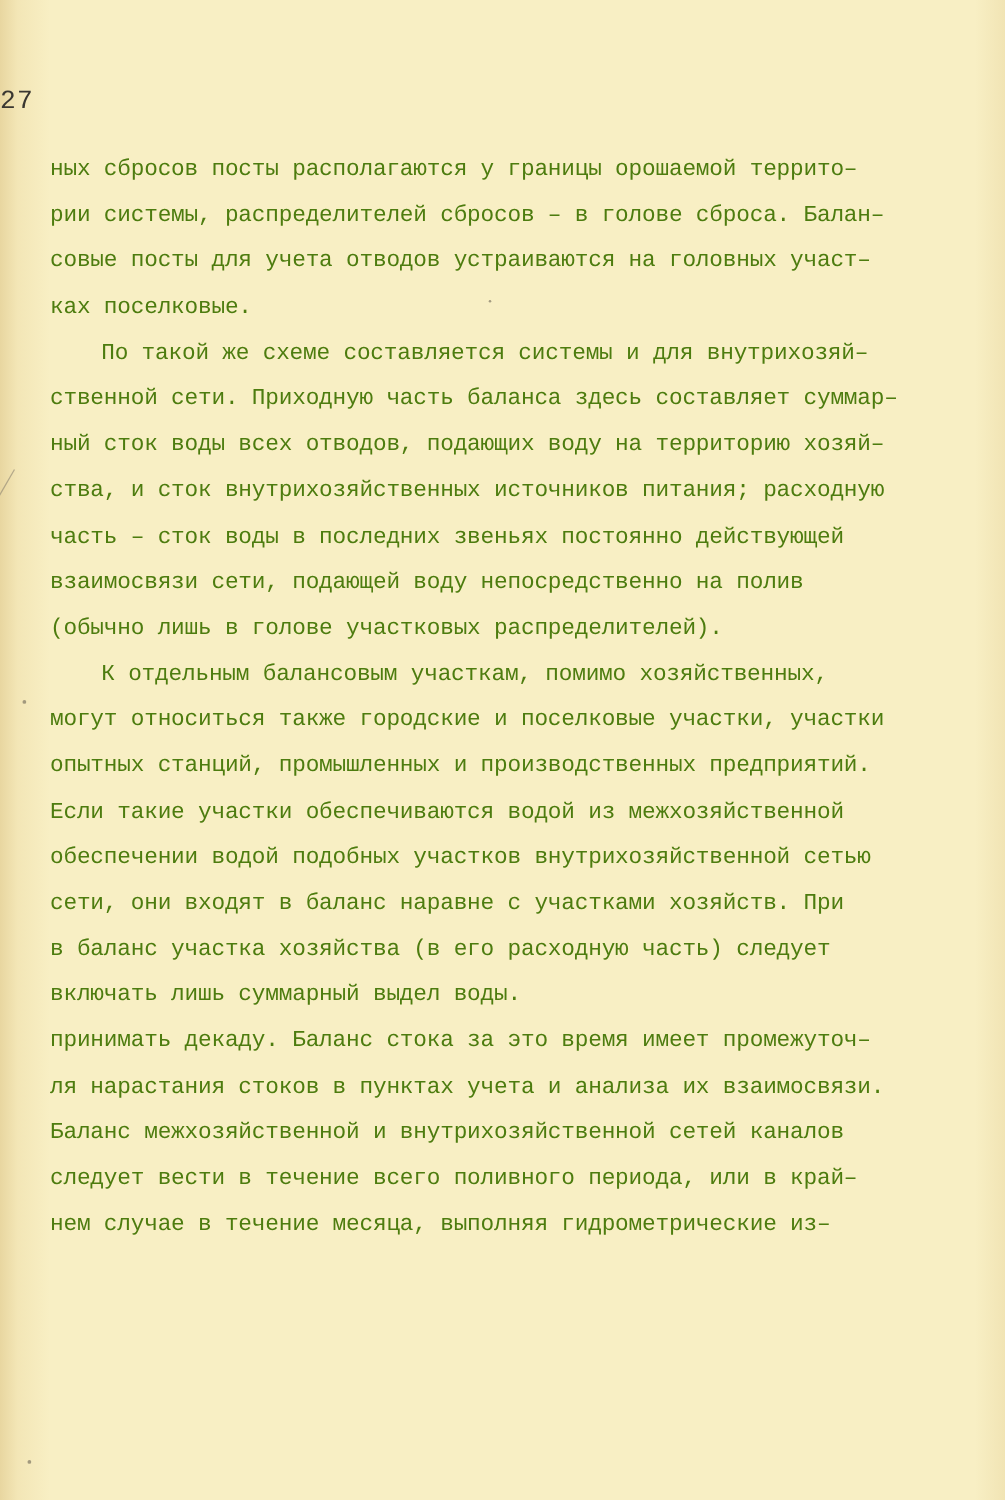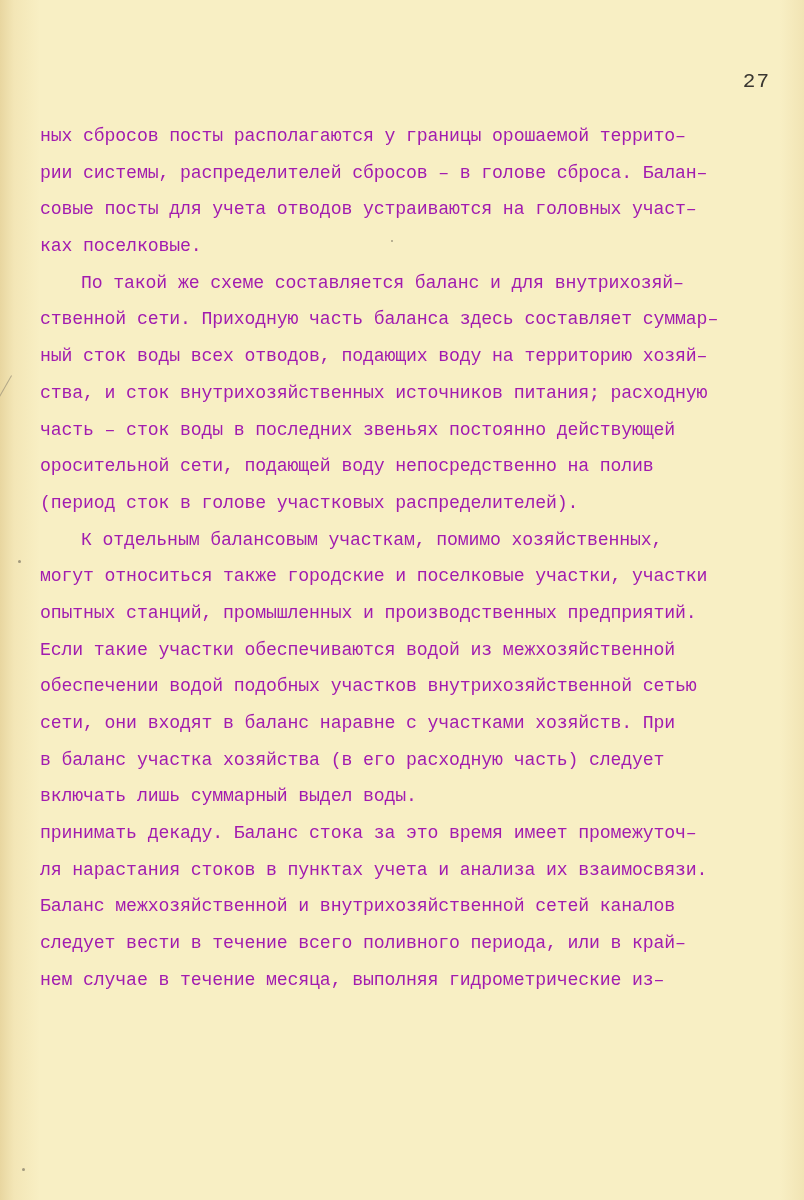--- a/index.html
+++ b/index.html
@@ -21,38 +21,38 @@
     .page {
       position: absolute;
       left: 0; top: 0;
       width: 804px; height: 1200px;
     }
     .page-number {
       position: absolute;
       top: 70px;
       left: 0;
       width: 770px;
-      text-align: right;
+      text-align: left;
       font-size: 21px;
       letter-spacing: 1px;
       color: #3a3731;
     }
     .text-block {
       position: absolute;
       left: 40px;
       top: 118px;
       width: 760px;
     }
     .line {
       height: 36.7px;
       line-height: 36.7px;
       font-size: 18.2px;
       white-space: nowrap;
       letter-spacing: -0.15px;
-      color: #a21caf;
+      color: #4d7c0f;
     }
     .line.indent {
       padding-left: 41px;
     }
     .margin-mark {
       position: absolute;
       left: 4px;
       top: 378px;
       width: 16px;
       height: 24px;
@@ -79,27 +79,27 @@
   <div class="speck" style="left:22px; top:1168px;"></div>
   <div class="speck" style="left:391px; top:240px; width:2px; height:2px;"></div>
 
   <div class="text-block">
 
     <div class="line">ных сбросов посты располагаются у границы орошаемой террито–</div>
     <div class="line">рии системы, распределителей сбросов – в голове сброса. Балан–</div>
     <div class="line">совые посты для учета отводов устраиваются на головных участ–</div>
     <div class="line">ках поселковые.</div>
 
-    <div class="line indent">По такой же схеме составляется баланс и для внутрихозяй–</div>
+    <div class="line indent">По такой же схеме составляется системы и для внутрихозяй–</div>
     <div class="line">ственной сети. Приходную часть баланса здесь составляет суммар–</div>
     <div class="line">ный сток воды всех отводов, подающих воду на территорию хозяй–</div>
     <div class="line">ства, и сток внутрихозяйственных источников питания; расходную</div>
     <div class="line">часть – сток воды в последних звеньях постоянно действующей</div>
-    <div class="line">оросительной сети, подающей воду непосредственно на полив</div>
-    <div class="line">(период сток в голове участковых распределителей).</div>
+    <div class="line">взаимосвязи сети, подающей воду непосредственно на полив</div>
+    <div class="line">(обычно лишь в голове участковых распределителей).</div>
 
     <div class="line indent">К отдельным балансовым участкам, помимо хозяйственных,</div>
     <div class="line">могут относиться также городские и поселковые участки, участки</div>
     <div class="line">опытных станций, промышленных и производственных предприятий.</div>
     <div class="line">Если такие участки обеспечиваются водой из межхозяйственной</div>
     <div class="line">обеспечении водой подобных участков внутрихозяйственной сетью</div>
     <div class="line">сети, они входят в баланс наравне с участками хозяйств. При</div>
     <div class="line">в баланс участка хозяйства (в его расходную часть) следует</div>
     <div class="line">включать лишь суммарный выдел воды.</div>
 

